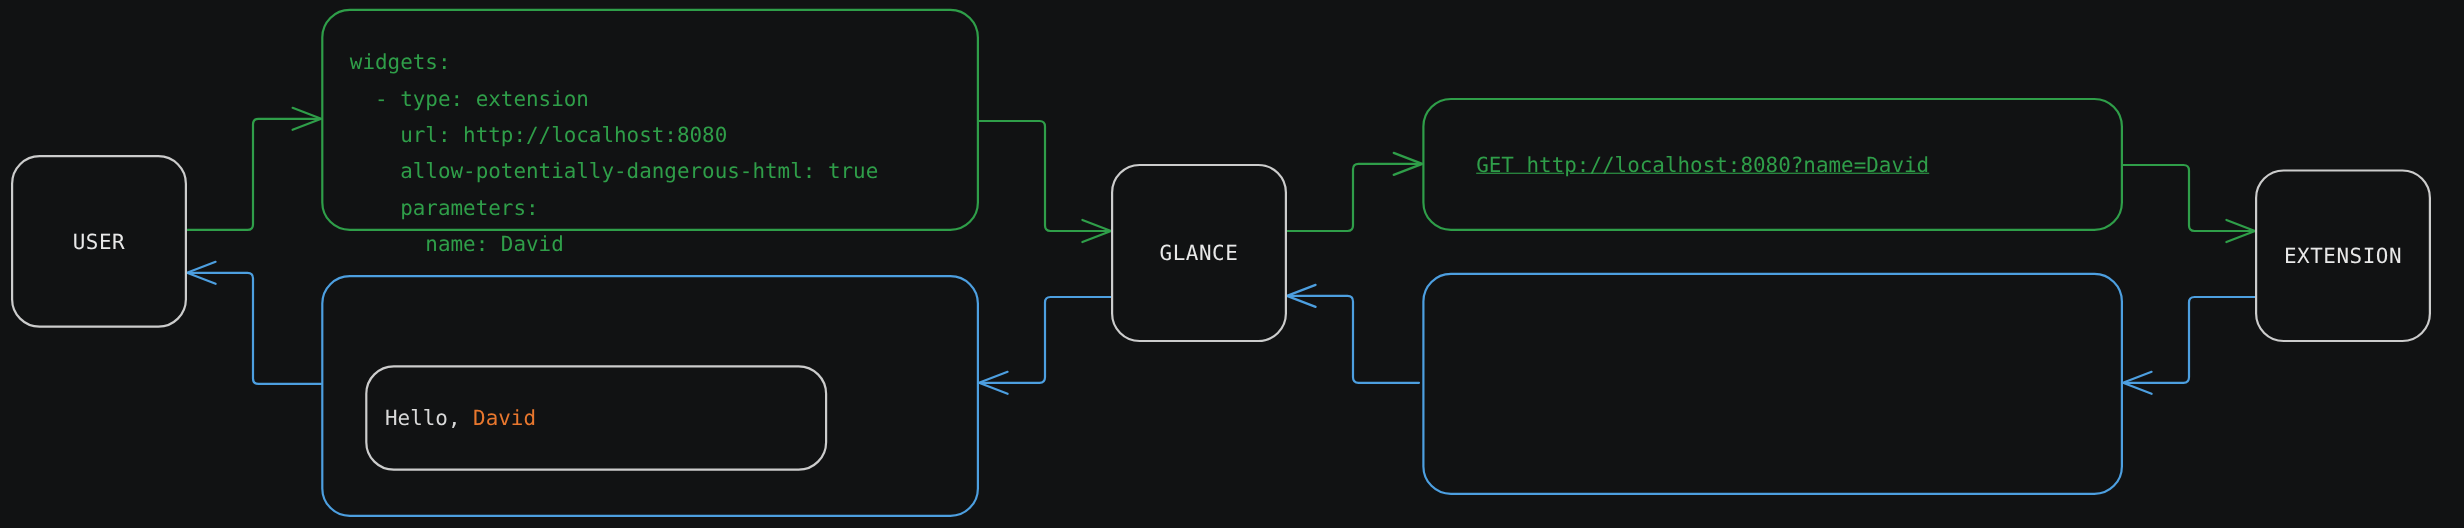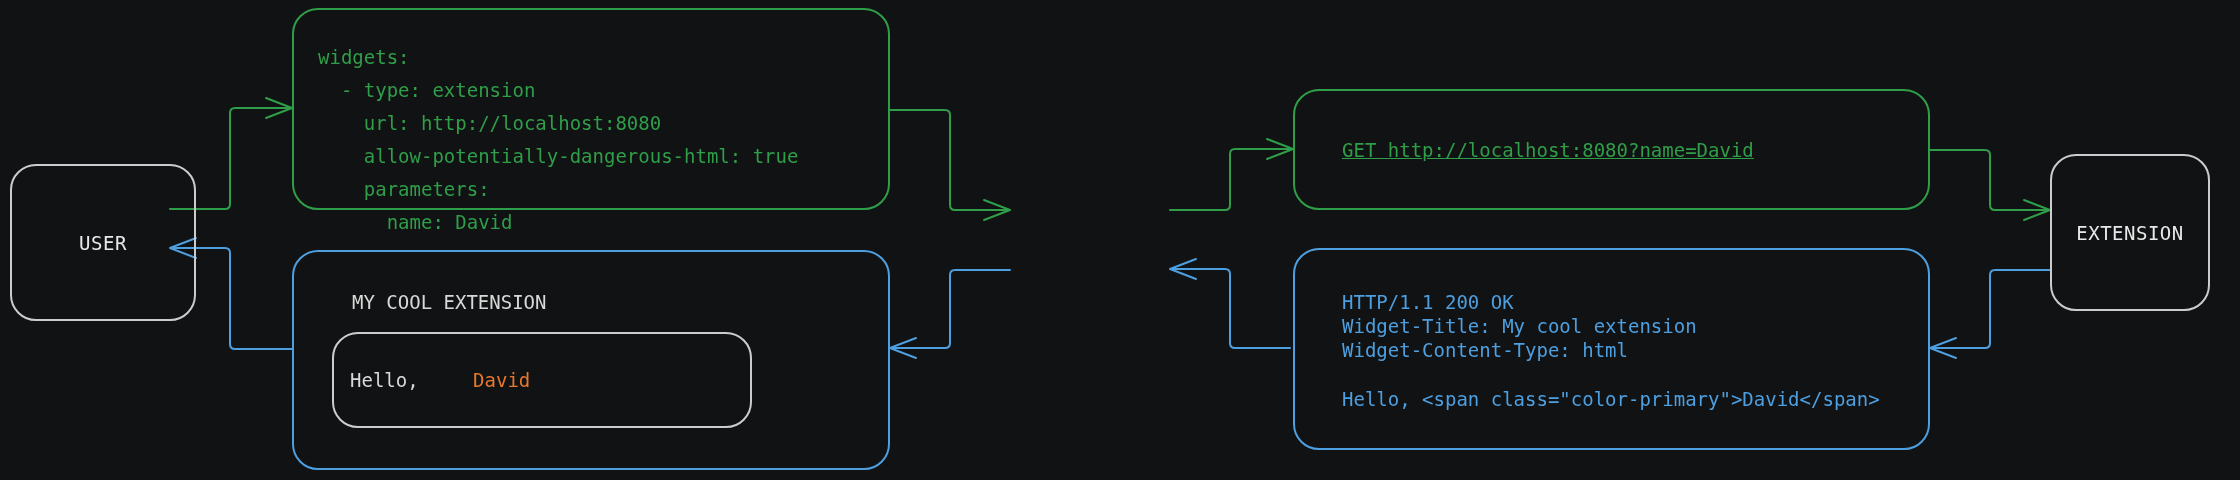--- a/index.html
+++ b/index.html
@@ -25,21 +25,21 @@
   g.green path { stroke: var(--green); }
   g.blue path { stroke: var(--blue); }
 
   .node {
     position: absolute;
     border: 2px solid var(--node-border);
     border-radius: 26px;
     display: flex; align-items: center; justify-content: center;
     color: #e8e8e8; font-size: 19px; letter-spacing: 0.5px;
   }
-  #node-user      { left: 10px;   top: 164px; width: 186px; height: 157px; }
+  #node-user      { left: 10px;   top: 141px; width: 160px; height: 157px; }
   #node-glance    { left: 1010px; top: 149px; width: 160px; height: 162px; }
   #node-extension { left: 2050px; top: 154px; width: 160px; height: 157px; }
 
   .msg { position: absolute; border: 2px solid; border-radius: 26px; background: transparent; }
   #box-config   { left: 292px;  top: 8px;   width: 598px; height: 202px; border-color: var(--green); }
   #box-widget   { left: 292px;  top: 250px; width: 598px; height: 220px; border-color: var(--blue); }
   #box-request  { left: 1293px; top: 89px;  width: 637px; height: 121px; border-color: var(--green); }
   #box-response { left: 1293px; top: 248px; width: 637px; height: 202px; border-color: var(--blue); }
 
   #box-hello {
@@ -50,21 +50,21 @@
   pre.code, .line {
     position: absolute; margin: 0;
     font-family: "DejaVu Sans Mono", "Liberation Mono", monospace;
     font-size: 19px; white-space: pre;
   }
   #config-code   { left: 318px;  top: 41px;  line-height: 33px; color: var(--green); }
   #request-code  { left: 1342px; top: 138px; line-height: 24px;   color: var(--green); text-decoration: underline; }
   #response-code { left: 1342px; top: 290px; line-height: 24.2px; color: var(--blue); }
   #widget-title  { left: 352px;  top: 290px; line-height: 24px;   color: var(--text-light); }
   #widget-greeting { left: 350px; top: 368px; line-height: 24px;  color: var(--text-light); }
-  #greeting-name { color: var(--orange); margin-left: 43px; }
+  #greeting-name { color: var(--orange); }
 </style>
 </head>
 <body>
 
 <div class="canvas">
 
   <svg class="connectors" width="2240" height="480" viewBox="0 0 2240 480">
 
     <g class="green">
       <path d="M170 209 H225 Q230 209 230 204 V113 Q230 108 235 108 H290"></path>
@@ -97,40 +97,37 @@
     </g>
     <g class="blue">
       <path d="M292 349 H235 Q230 349 230 344 V253 Q230 248 225 248 H172"></path>
       <path d="M170 248 L196 238 M170 248 L196 258"></path>
     </g>
   </svg>
 
   <div class="node" id="node-user">
     <span>USER</span>
   </div>
+  <div class="node" id="node-glance">
+    <span>GLANCE</span>
+  </div>
   <div class="node" id="node-extension">
     <span>EXTENSION</span>
   </div>
 
   <div class="msg" id="box-config"></div>
   <pre class="code" id="config-code">widgets:
   - type: extension
     url: http://localhost:8080
     allow-potentially-dangerous-html: true
     parameters:
       name: David</pre>
 
   <div class="msg" id="box-request"></div>
   <pre class="code" id="request-code">GET http://localhost:8080?name=David</pre>
 
   <div class="msg" id="box-response"></div>
-  <pre class="code" id="response-code">HTTP/1.1 200 OK
-Widget-Title: My cool extension
-Widget-Content-Type: html
-
-Hello, &lt;span class="color-primary"&gt;David&lt;/span&gt;</pre>
 
   <div class="msg" id="box-widget"></div>
-  <div class="line" id="widget-title">MY COOL EXTENSION</div>
   <div id="box-hello"></div>
   <div class="line" id="widget-greeting"><span>Hello, </span><span id="greeting-name">David</span></div>
 
 </div>
 
 </body></html>

